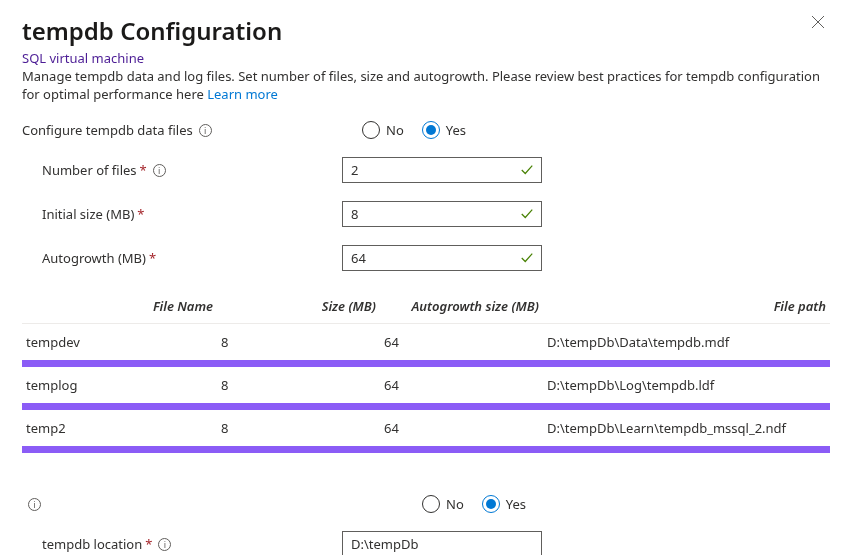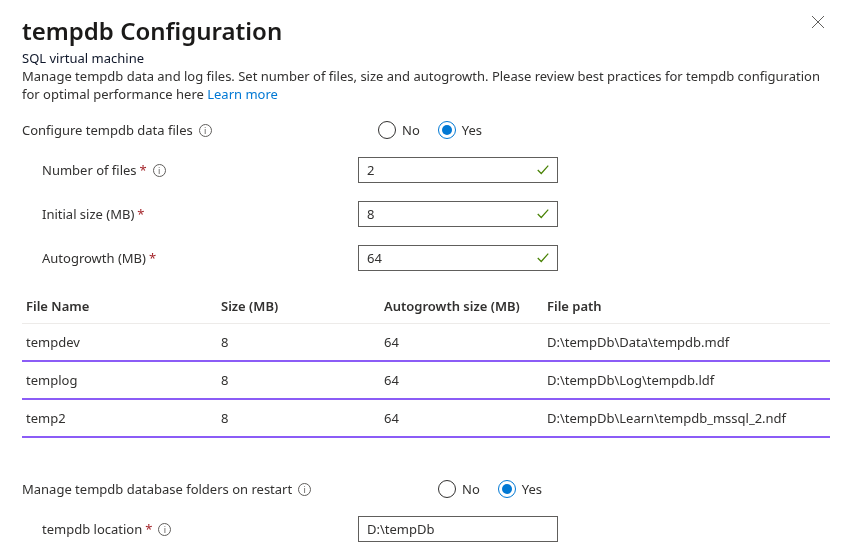--- a/index.html
+++ b/index.html
@@ -21,21 +21,21 @@
   }
   .header-text { flex: 1 1 auto; }
   h1.title {
     font-size: 24px;
     font-weight: 600;
     margin: 0 0 2px 0;
     color: #1b1a19;
   }
   .subtitle {
     font-size: 13px;
-    color: #0f172a;
+    color: #4c1d95;
   }
   .close-btn {
     width: 20px; height: 20px;
     cursor: pointer;
     color: #605e5c;
   }
   .section-heading {
     font-size: 14px;
     font-weight: 600;
     margin: 34px 0 6px 0;
@@ -48,21 +48,20 @@
     margin-bottom: 14px;
   }
   .desc a.learn {
     color: #0078d4;
     text-decoration: none;
   }
   .form-row {
     display: flex;
     align-items: center;
     margin: 18px 0;
-    gap: 16px;
   }
   .form-label {
     width: 320px;
     font-size: 13px;
     color: #323130;
     display: flex;
     align-items: center;
   }
   .form-label.indent { padding-left: 20px; text-align: center; }
   .req { color: #a4262c; margin-left: 3px; }
@@ -118,29 +117,30 @@
     width: 14px; height: 14px;
     color: #498205;
   }
   table.files {
     width: 100%;
     border-collapse: collapse;
     margin-top: 14px;
     font-size: 13px;
   }
   table.files th {
-    text-align: left;
+    text-align: right;
     font-weight: 600;
     padding: 8px 4px;
     border-bottom: 1px solid #edebe9;
     color: #323130;
+    font-style: italic;
   }
   table.files td {
     padding: 9px 4px;
-    border-bottom: 2px solid #8b5cf6;
+    border-bottom: 7px solid #8b5cf6;
     color: #323130;
   }
   .col-name { width: 195px; }
   .col-size { width: 163px; }
   .col-growth { width: 163px; }
   .spacer28 { height: 24px; }
 </style>
 </head>
 <body>
 
@@ -248,21 +248,20 @@
         <td>64</td>
         <td>D:\tempDb\Learn\tempdb_mssql_2.ndf</td>
       </tr>
     </tbody>
   </table>
 
   <div class="spacer28"></div>
 
   <div class="form-row">
     <div class="form-label" style="width:400px;">
-      <span>Manage tempdb database folders on restart</span>
       <span class="info-icon">i</span>
     </div>
     <div class="form-control radio-group">
       <div class="radio-opt">
         <span class="radio-circle"></span>
         <span>No</span>
       </div>
       <div class="radio-opt">
         <span class="radio-circle selected">
             <span class="radio-dot"></span>

